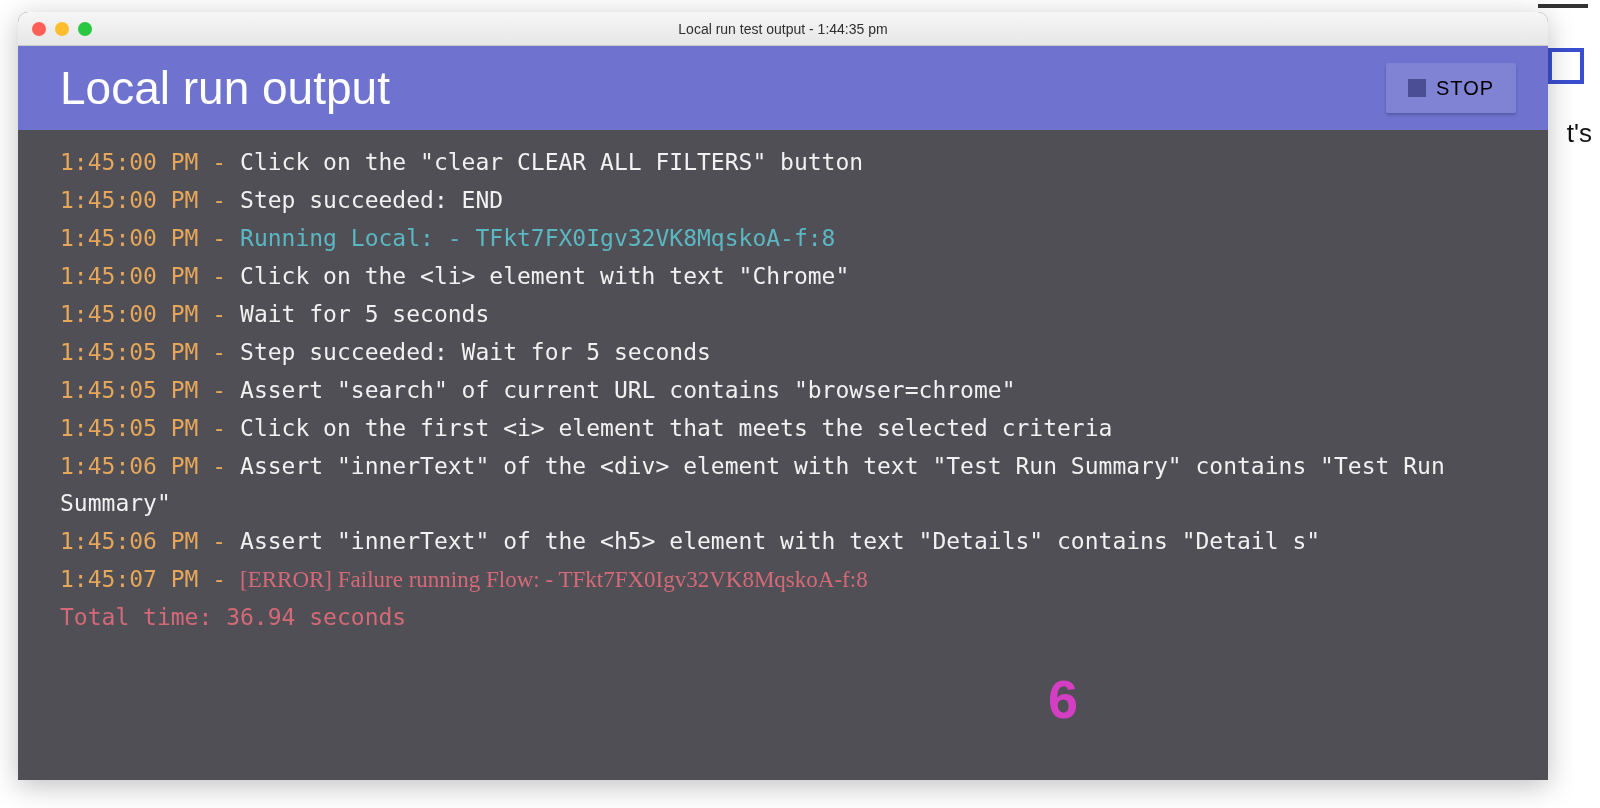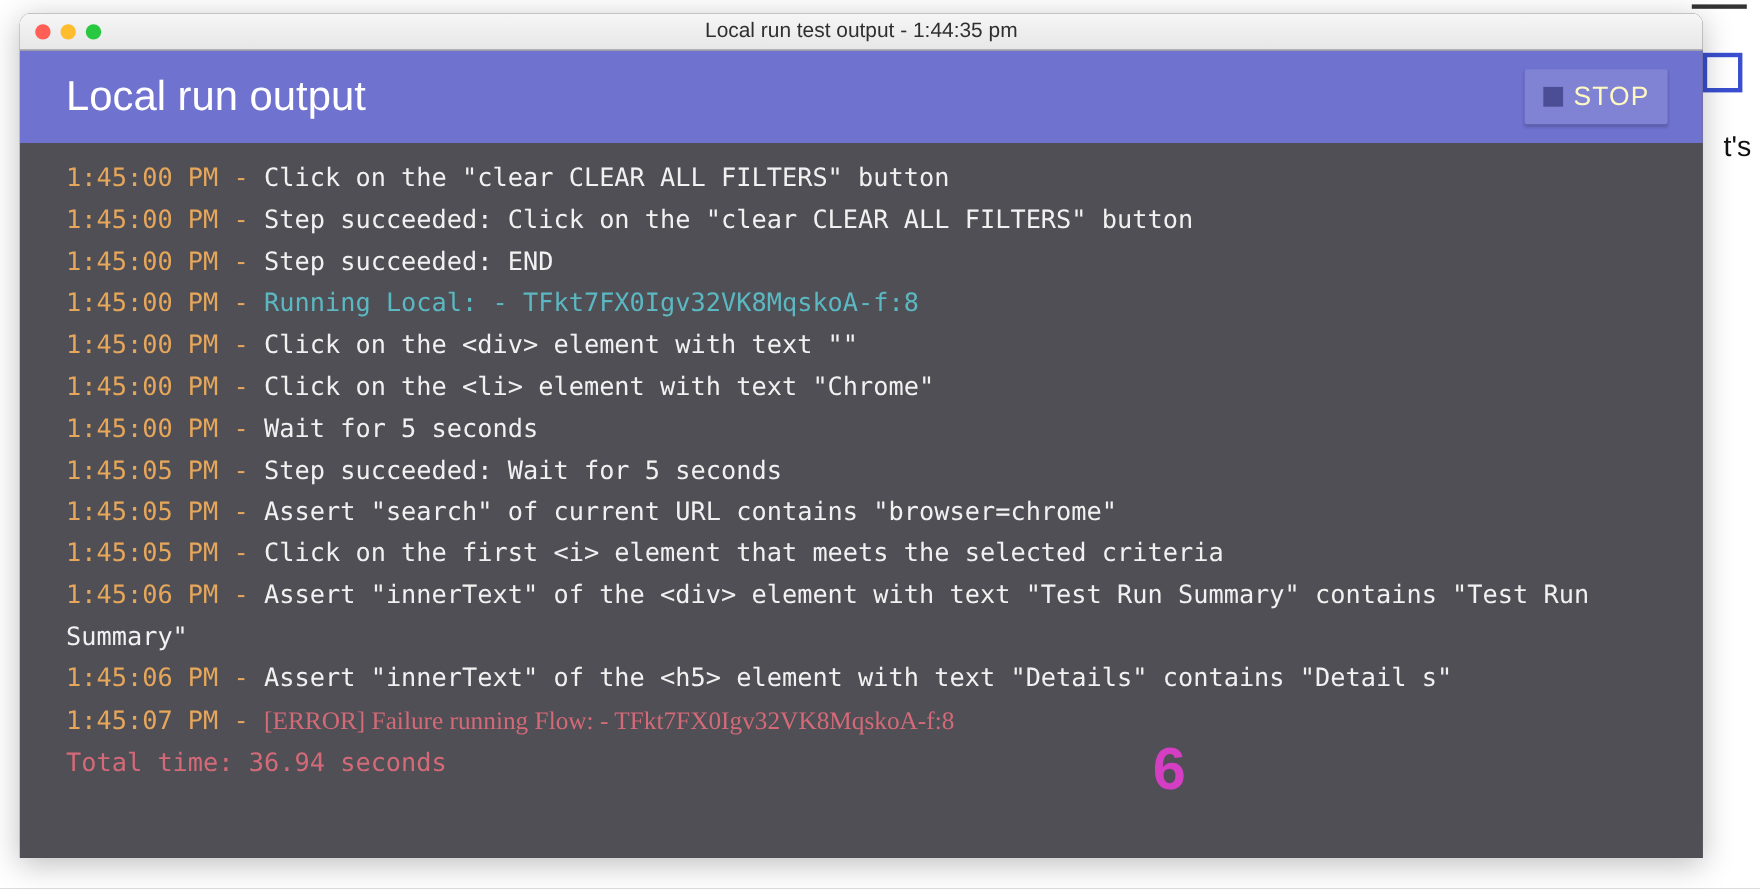--- a/index.html
+++ b/index.html
@@ -42,35 +42,35 @@
       height: 14px;
       border-radius: 50%;
     }
     .tl-close { background: #ff5f57; }
     .tl-min { background: #ffbd2e; }
     .tl-max { background: #28c840; }
     .title-center {
       position: absolute;
       left: 0; right: 0;
       text-align: center;
-      font-size: 19px;
+      font-size: 14px;
       color: #2f2f2f;
       pointer-events: none;
     }
     .header {
       background: #6f72cf;
       height: 84px;
       display: flex;
       align-items: center;
       justify-content: space-between;
       padding: 0 32px 0 42px;
     }
     .header-title {
       color: #fff;
-      font-size: 38px;
+      font-size: 46px;
       font-weight: 400;
     }
     .stop-button {
       background: rgba(255,255,255,0.12);
       border: none;
       height: 50px;
       width: 130px;
       display: flex;
       align-items: center;
       justify-content: center;
@@ -78,22 +78,22 @@
       cursor: pointer;
       border-radius: 2px;
       box-shadow: 0 2px 3px rgba(0,0,0,0.2);
     }
     .stop-square {
       width: 18px;
       height: 18px;
       background: #4c4e95;
     }
     .stop-label {
-      color: #fef9c3;
-      font-size: 24px;
+      color: #000000;
+      font-size: 20px;
       letter-spacing: 1px;
     }
     .console {
       flex: 1;
       background: #504f55;
       padding: 14px 42px 30px 42px;
       font-family: "Menlo", "Consolas", monospace;
       font-size: 23px;
       line-height: 1.65;
       color: #f1f1f1;
@@ -170,24 +170,22 @@
   <div class="header">
     <div class="header-title">Local run output</div>
     <button class="stop-button">
       <span class="stop-square"></span>
       <span class="stop-label">STOP</span>
     </button>
   </div>
 
   <div class="console" id="console">
     <div class="line"><span class="ts">1:45:00 PM</span><span class="dash"> - </span><span class="msg">Click on the "clear CLEAR ALL FILTERS" button</span></div>
-      <div class="line"><span class="ts">1:45:00 PM</span><span class="dash"> - </span><span class="msg">Step succeeded: Click on the "clear CLEAR ALL FILTERS" button</span></div>
       <div class="line"><span class="ts">1:45:00 PM</span><span class="dash"> - </span><span class="msg">Step succeeded: END</span></div>
       <div class="line"><span class="ts">1:45:00 PM</span><span class="dash"> - </span><span class="cyan">Running Local: - TFkt7FX0Igv32VK8MqskoA-f:8</span></div>
-      <div class="line"><span class="ts">1:45:00 PM</span><span class="dash"> - </span><span class="msg">Click on the &lt;div&gt; element with text ""</span></div>
       <div class="line"><span class="ts">1:45:00 PM</span><span class="dash"> - </span><span class="msg">Click on the &lt;li&gt; element with text "Chrome"</span></div>
       <div class="line"><span class="ts">1:45:00 PM</span><span class="dash"> - </span><span class="msg">Wait for 5 seconds</span></div>
       <div class="line"><span class="ts">1:45:05 PM</span><span class="dash"> - </span><span class="msg">Step succeeded: Wait for 5 seconds</span></div>
       <div class="line"><span class="ts">1:45:05 PM</span><span class="dash"> - </span><span class="msg">Assert "search" of current URL contains "browser=chrome"</span></div>
       <div class="line"><span class="ts">1:45:05 PM</span><span class="dash"> - </span><span class="msg">Click on the first &lt;i&gt; element that meets the selected criteria</span></div>
       <div class="line"><span class="ts">1:45:06 PM</span><span class="dash"> - </span><span class="msg">Assert "innerText" of the &lt;div&gt; element with text "Test Run Summary" contains "Test Run Summary"</span></div>
       <div class="line"><span class="ts">1:45:06 PM</span><span class="dash"> - </span><span class="msg">Assert "innerText" of the &lt;h5&gt; element with text "Details" contains "Detail s"</span></div>
       <div class="line"><span class="ts">1:45:07 PM</span><span class="dash"> - </span><span class="red">[ERROR] Failure running Flow: - TFkt7FX0Igv32VK8MqskoA-f:8</span></div>
       <div class="line pink-total">Total time: 36.94 seconds</div>
       <div class="annotation">6</div>

